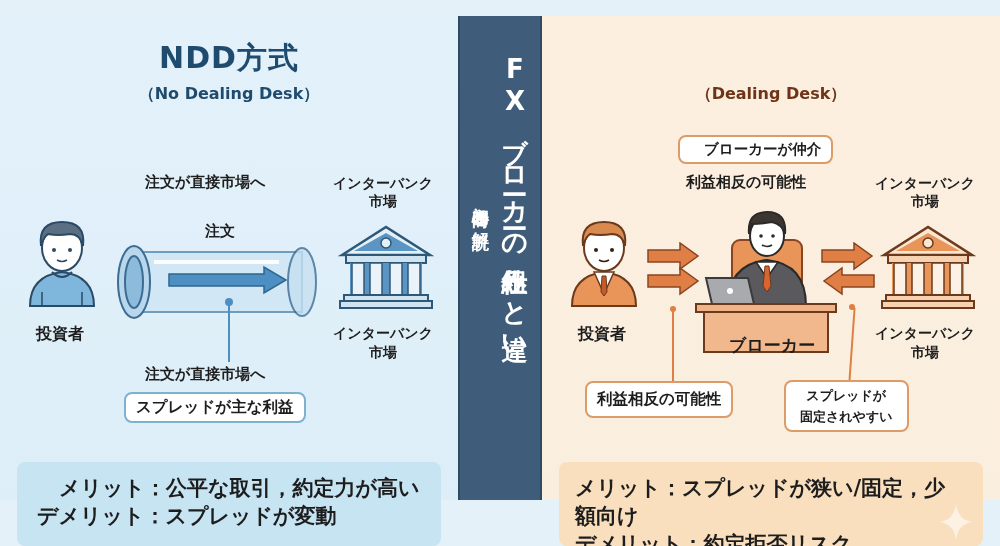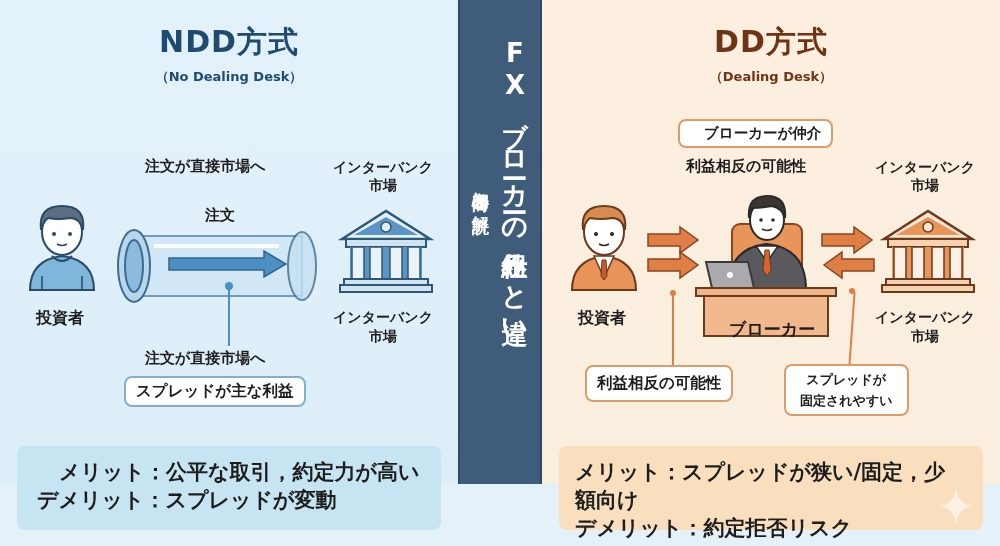--- a/index.html
+++ b/index.html
@@ -1,24 +1,24 @@
 <!DOCTYPE html>
 <html><head>
 <meta charset="utf-8">
 <style>
   * { box-sizing: border-box; margin: 0; padding: 0; }
   html, body { width: 1000px; height: 546px; overflow: hidden; }
   body { font-family: "DejaVu Sans", "Liberation Sans", sans-serif; position: relative; background: #e4f1f9; }
-  .panel { position: absolute; top: 0; height: 484px; }
+  .panel { position: absolute; top: 16px; height: 484px; }
   .left { left: 0; width: 458px; background: linear-gradient(180deg, #e3f1fa 0%, #ddeef8 100%); }
   .right { left: 542px; width: 458px; background: linear-gradient(180deg, #fcefe0 0%, #faeedf 100%); }
   .center { left: 458px; width: 84px; background: #3f5d7a; border-left: 2px solid #2f4a63; border-right: 2px solid #2f4a63; }
   .abs { position: absolute; }
   .title { font-weight: bold; font-size: 30px; text-align: center; width: 100%; letter-spacing: 1px; }
-  .subtitle { font-weight: bold; font-size: 13px; text-align: center; width: 100%; }
+  .subtitle { font-weight: bold; font-size: 16px; text-align: center; width: 100%; }
   .txt { font-weight: bold; font-size: 14px; color: #1d1d1d; white-space: nowrap; }
   .pill { background: #ffffff; border-radius: 8px; padding: 3px 10px; font-weight: bold; font-size: 14.5px; color: #1d1d1d; white-space: nowrap; }
   .pill.blue { border: 2.5px solid #7fb0cd; }
   .pill.orange { border: 2.5px solid #dd9b67; }
   .summary { border-radius: 8px; padding: 12px 20px; font-weight: bold; font-size: 21px; color: #1d1d1d; line-height: 28px; }
   .summary.blue { background: #c7e4f3; }
   .summary.orange { background: #f9dfbe; }
   .vert { writing-mode: vertical-rl; text-orientation: upright; font-weight: bold; color: #ffffff; }
   .center-title { font-size: 26px; letter-spacing: 2px; }
   .center-sub { font-size: 17px; letter-spacing: 1px; }
@@ -86,21 +86,20 @@
     <div>デメリット：スプレッドが変動</div>
   </div>
 </div>
 
 <div class="panel center">
   <div class="abs vert center-title" style="left:38px; top:38px;">FXブローカーの仕組みと違い</div>
   <div class="abs vert center-sub" style="left:10px; top:178px;">初心者向け解説</div>
 </div>
 
 <div class="panel right">
-  <div class="abs title" style="top:22px; color:#6e3415;">DD方式</div>
   <div class="abs subtitle" style="top:68px; color:#6e3415;">（Dealing Desk）</div>
 
   <div class="abs pill orange" style="left:136px; top:119px;padding-left:24px;">ブローカーが仲介</div>
   <div class="abs txt" style="left:144px; top:157px; font-size:15px;">利益相反の可能性</div>
   <div class="abs txt ctr" style="left:328px; top:158px; width:110px; white-space:pre-line; line-height:18px;">インターバンク
 市場</div>
 
   <svg class="abs" style="left:24px; top:198px;" width="76" height="96" viewBox="0 0 76 96">
     <path d="M6 92 Q6 62 38 58 Q70 62 70 92 Z" fill="#e9955a" stroke="#6b3a1c" stroke-width="2"></path>
     <path d="M28 58 L38 80 L48 58 Z" fill="#ffffff" stroke="#6b3a1c" stroke-width="1.5"></path>

